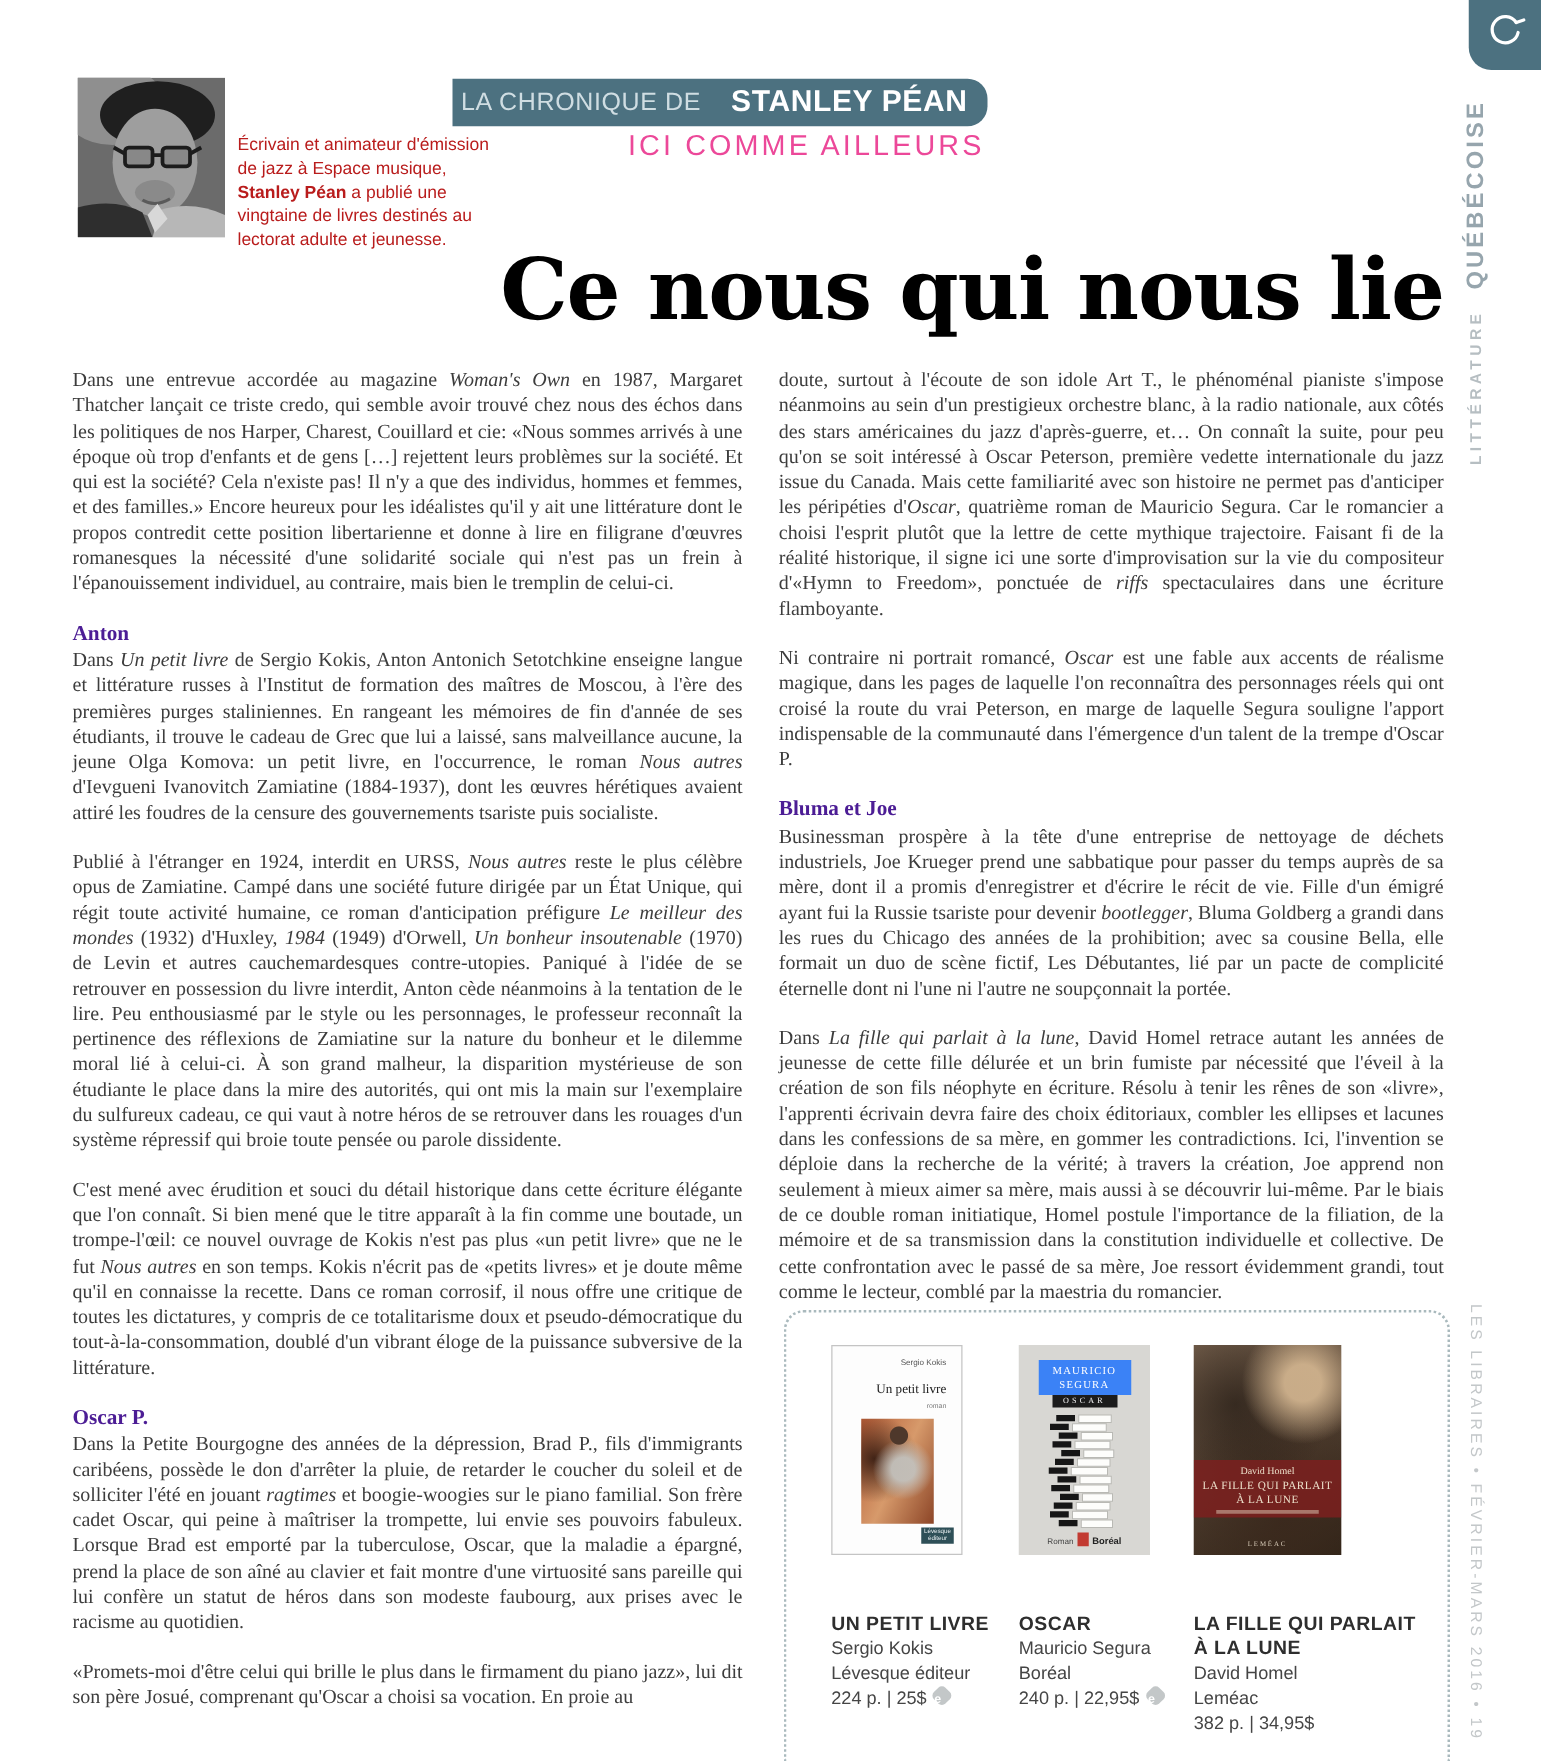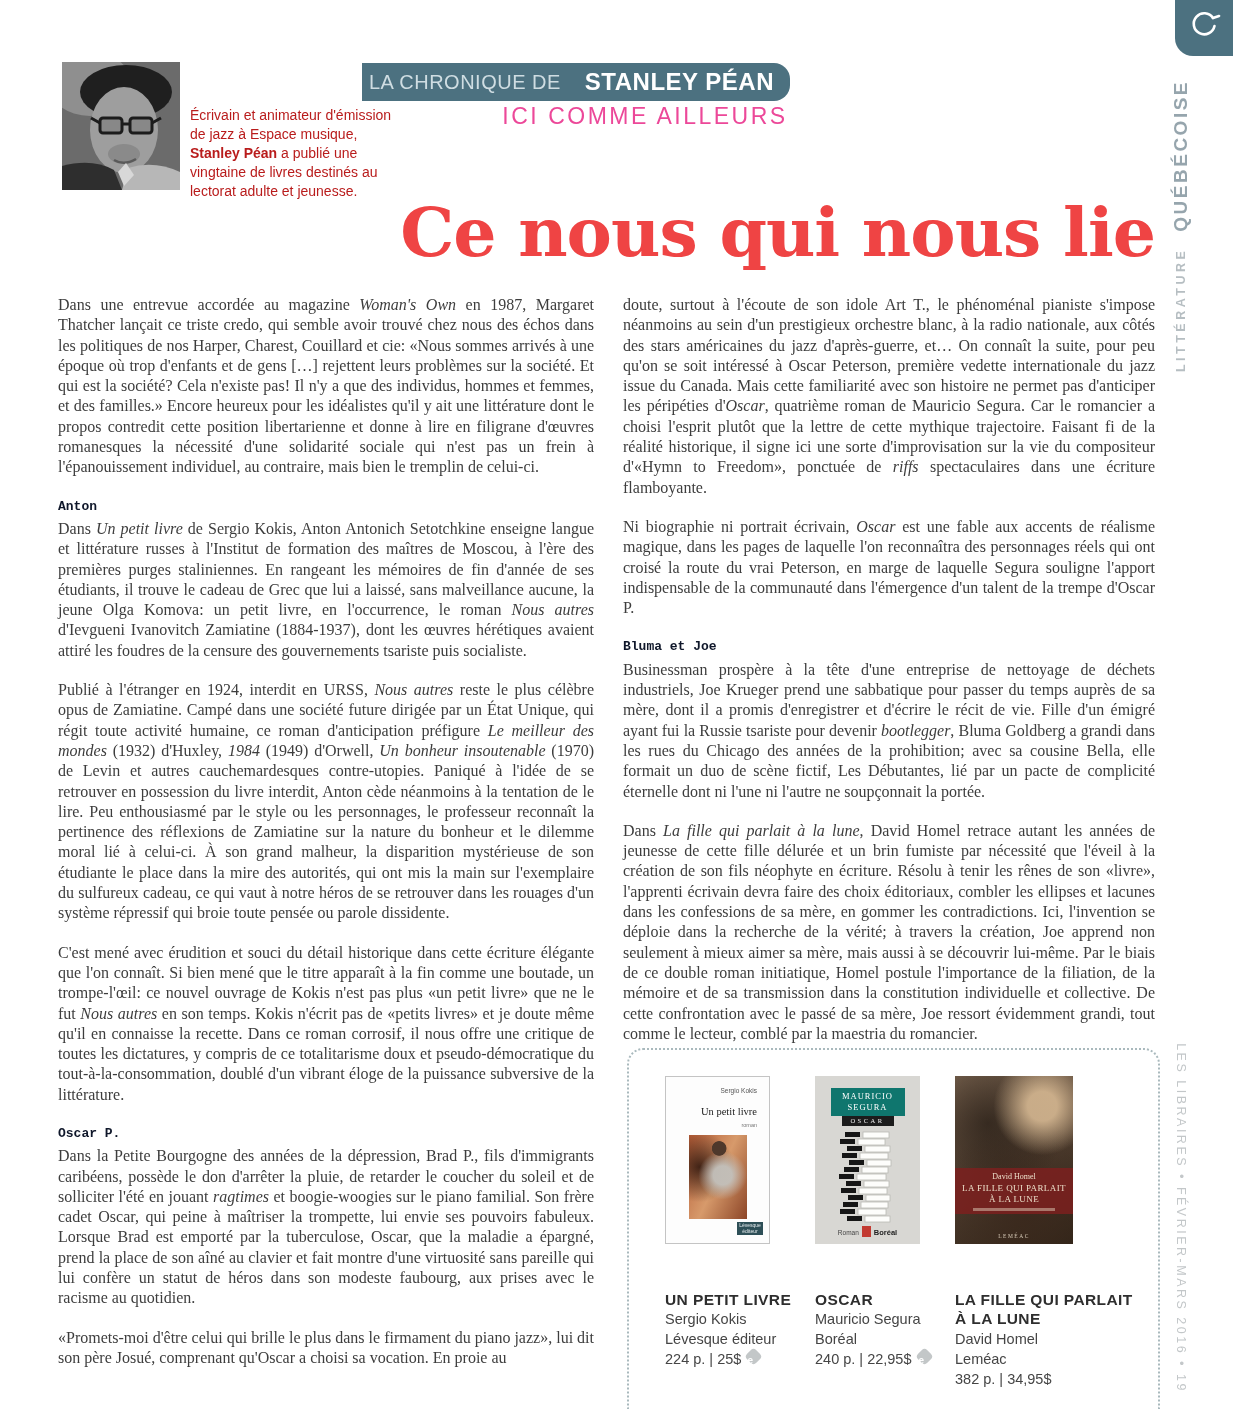--- a/index.html
+++ b/index.html
@@ -26,29 +26,29 @@
   .banner{position:absolute;left:362px;top:63px;width:428px;height:38px;background:#4c7180;
           border-radius:0 16px 16px 0;display:flex;align-items:center;justify-content:flex-end;
           padding-right:16px;box-sizing:border-box;}
   .banner-pre{font-size:20px;color:#cfdde2;letter-spacing:.5px;margin-right:24px;}
   .banner-name{font-size:24px;color:#ffffff;font-weight:bold;letter-spacing:.5px;}
   .rubric{position:absolute;left:500px;top:103px;width:290px;text-align:center;font-size:23px;
           letter-spacing:2.5px;color:#ec4899;}
 
   
   .title{position:absolute;right:78px;top:192px;margin:0;font-family:"DejaVu Serif",serif;
-         font-weight:bold;font-size:68px;letter-spacing:-1px;color:#ef4444;white-space:nowrap;}
+         font-weight:bold;font-size:68px;letter-spacing:-1px;color:#000000;white-space:nowrap;}
 
   
   .col{position:absolute;top:295px;font-family:"Liberation Serif",serif;font-size:16px;
        line-height:20.3px;color:#3d3d3d;text-align:justify;}
   .col-left{left:58px;width:536px;}
   .col-right{left:623px;width:532px;}
   .col p{margin:0 0 19px;}
-  .col h2{font-family:Liberation Mono, monospace;font-size:13px;color:#0f172a;margin:0 0 2px;}
+  .col h2{font-family:Liberation Serif, serif;font-size:17px;color:#4c1d95;margin:0 0 2px;}
   .it{font-style:italic;}
   .bd{font-weight:bold;}
 
   
   .books-box{position:absolute;left:627px;top:1048px;width:533px;height:361px;
              border:2px dotted #a9b9bd;border-bottom:none;border-radius:16px 16px 0 0;
              box-sizing:border-box;}
   .book{position:absolute;top:26px;}
   .b1{left:36px;width:150px;}
   .b2{left:186px;width:150px;}
@@ -72,21 +72,21 @@
             background:
               radial-gradient(circle at 52% 16%, #4e382b 0 9%, rgba(0,0,0,0) 10%),
               radial-gradient(circle at 58% 48%, rgba(195,193,188,.95) 0 17%, rgba(195,193,188,0) 44%),
               radial-gradient(circle at 18% 38%, rgba(42,20,12,.85), rgba(42,20,12,0) 50%),
               linear-gradient(115deg,#b35a35,#d79a6b 50%,#8c4527);}
   .cov1-logo{position:absolute;right:6px;bottom:8px;width:26px;height:13px;background:#2e4f57;
              color:#e8eef0;font-size:5px;line-height:6px;text-align:center;overflow:hidden;}
 
   
   .cov2{width:105px;background:#d8d7d3;text-align:center;padding-top:12px;}
-  .cov2-red{margin:0 auto;width:74px;background:#0f766e;color:#ffffff;
+  .cov2-red{margin:0 auto;width:74px;background:#3b82f6;color:#ffffff;
             font-family:"Liberation Serif",serif;font-size:8.5px;line-height:11px;
             letter-spacing:1px;padding:3px 0;}
   .cov2-black{margin:0 auto;width:52px;background:#1c1c1c;color:#f2f2f2;font-size:6.5px;
               letter-spacing:2.5px;line-height:10px;font-family:"Liberation Serif",serif;}
   .cov2-keys{margin-top:5px;}
   .cov2-logo{position:absolute;left:0;right:0;bottom:7px;font-size:6.5px;color:#444;}
   .cov2-logo .sq{display:inline-block;width:9px;height:11px;background:#c23a31;vertical-align:-2px;
                  margin:0 3px;}
   .cov2-logo .bd2{font-weight:bold;color:#222;font-size:7.5px;}
 
@@ -161,21 +161,21 @@
     <p><span>Dans </span><span class="it">Un petit livre</span><span> de Sergio Kokis, Anton Antonich Setotchkine enseigne langue et littérature russes à l'Institut de formation des maîtres de Moscou, à l'ère des premières purges staliniennes. En rangeant les mémoires de fin d'année de ses étudiants, il trouve le cadeau de Grec que lui a laissé, sans malveillance aucune, la jeune Olga Komova: un petit livre, en l'occurrence, le roman </span><span class="it">Nous autres</span><span> d'Ievgueni Ivanovitch Zamiatine (1884-1937), dont les œuvres hérétiques avaient attiré les foudres de la censure des gouvernements tsariste puis socialiste.</span></p>
     <p><span>Publié à l'étranger en 1924, interdit en URSS, </span><span class="it">Nous autres</span><span> reste le plus célèbre opus de Zamiatine. Campé dans une société future dirigée par un État Unique, qui régit toute activité humaine, ce roman d'anticipation préfigure </span><span class="it">Le meilleur des mondes</span><span> (1932) d'Huxley, </span><span class="it">1984</span><span> (1949) d'Orwell, </span><span class="it">Un bonheur insoutenable</span><span> (1970) de Levin et autres cauchemardesques contre-utopies. Paniqué à l'idée de se retrouver en possession du livre interdit, Anton cède néanmoins à la tentation de le lire. Peu enthousiasmé par le style ou les personnages, le professeur reconnaît la pertinence des réflexions de Zamiatine sur la nature du bonheur et le dilemme moral lié à celui-ci. À son grand malheur, la disparition mystérieuse de son étudiante le place dans la mire des autorités, qui ont mis la main sur l'exemplaire du sulfureux cadeau, ce qui vaut à notre héros de se retrouver dans les rouages d'un système répressif qui broie toute pensée ou parole dissidente.</span></p>
     <p><span>C'est mené avec érudition et souci du détail historique dans cette écriture élégante que l'on connaît. Si bien mené que le titre apparaît à la fin comme une boutade, un trompe-l'œil: ce nouvel ouvrage de Kokis n'est pas plus «un petit livre» que ne le fut </span><span class="it">Nous autres</span><span> en son temps. Kokis n'écrit pas de «petits livres» et je doute même qu'il en connaisse la recette. Dans ce roman corrosif, il nous offre une critique de toutes les dictatures, y compris de ce totalitarisme doux et pseudo-démocratique du tout-à-la-consommation, doublé d'un vibrant éloge de la puissance subversive de la littérature.</span></p>
     <h2>Oscar P.</h2>
     <p><span>Dans la Petite Bourgogne des années de la dépression, Brad P., fils d'immigrants caribéens, possède le don d'arrêter la pluie, de retarder le coucher du soleil et de solliciter l'été en jouant </span><span class="it">ragtimes</span><span> et boogie-woogies sur le piano familial. Son frère cadet Oscar, qui peine à maîtriser la trompette, lui envie ses pouvoirs fabuleux. Lorsque Brad est emporté par la tuberculose, Oscar, que la maladie a épargné, prend la place de son aîné au clavier et fait montre d'une virtuosité sans pareille qui lui confère un statut de héros dans son modeste faubourg, aux prises avec le racisme au quotidien.</span></p>
     <p><span>«Promets-moi d'être celui qui brille le plus dans le firmament du piano jazz», lui dit son père Josué, comprenant qu'Oscar a choisi sa vocation. En proie au</span></p>
   </div>
 
   <div class="col col-right">
     <p><span>doute, surtout à l'écoute de son idole Art T., le phénoménal pianiste s'impose néanmoins au sein d'un prestigieux orchestre blanc, à la radio nationale, aux côtés des stars américaines du jazz d'après-guerre, et… On connaît la suite, pour peu qu'on se soit intéressé à Oscar Peterson, première vedette internationale du jazz issue du Canada. Mais cette familiarité avec son histoire ne permet pas d'anticiper les péripéties d'</span><span class="it">Oscar</span><span>, quatrième roman de Mauricio Segura. Car le romancier a choisi l'esprit plutôt que la lettre de cette mythique trajectoire. Faisant fi de la réalité historique, il signe ici une sorte d'improvisation sur la vie du compositeur d'«Hymn to Freedom», ponctuée de </span><span class="it">riffs</span><span> spectaculaires dans une écriture flamboyante.</span></p>
-    <p><span>Ni biographie ni portrait écrivain, </span><span class="it">Oscar</span><span> est une fable aux accents de réalisme magique, dans les pages de laquelle l'on reconnaîtra des personnages réels qui ont croisé la route du vrai Peterson, en marge de laquelle Segura souligne l'apport indispensable de la communauté dans l'émergence d'un talent de la trempe d'Oscar P.</span></p>
+    <p><span>Ni contraire ni portrait romancé, </span><span class="it">Oscar</span><span> est une fable aux accents de réalisme magique, dans les pages de laquelle l'on reconnaîtra des personnages réels qui ont croisé la route du vrai Peterson, en marge de laquelle Segura souligne l'apport indispensable de la communauté dans l'émergence d'un talent de la trempe d'Oscar P.</span></p>
     <h2>Bluma et Joe</h2>
     <p><span>Businessman prospère à la tête d'une entreprise de nettoyage de déchets industriels, Joe Krueger prend une sabbatique pour passer du temps auprès de sa mère, dont il a promis d'enregistrer et d'écrire le récit de vie. Fille d'un émigré ayant fui la Russie tsariste pour devenir </span><span class="it">bootlegger</span><span>, Bluma Goldberg a grandi dans les rues du Chicago des années de la prohibition; avec sa cousine Bella, elle formait un duo de scène fictif, Les Débutantes, lié par un pacte de complicité éternelle dont ni l'une ni l'autre ne soupçonnait la portée.</span></p>
     <p><span>Dans </span><span class="it">La fille qui parlait à la lune</span><span>, David Homel retrace autant les années de jeunesse de cette fille délurée et un brin fumiste par nécessité que l'éveil à la création de son fils néophyte en écriture. Résolu à tenir les rênes de son «livre», l'apprenti écrivain devra faire des choix éditoriaux, combler les ellipses et lacunes dans les confessions de sa mère, en gommer les contradictions. Ici, l'invention se déploie dans la recherche de la vérité; à travers la création, Joe apprend non seulement à mieux aimer sa mère, mais aussi à se découvrir lui-même. Par le biais de ce double roman initiatique, Homel postule l'importance de la filiation, de la mémoire et de sa transmission dans la constitution individuelle et collective. De cette confrontation avec le passé de sa mère, Joe ressort évidemment grandi, tout comme le lecteur, comblé par la maestria du romancier.</span></p>
   </div>
 
   <div class="books-box">
 
     <div class="book b1">
       <div class="cover cov1">
         <div class="cov1-author">Sergio Kokis</div>

